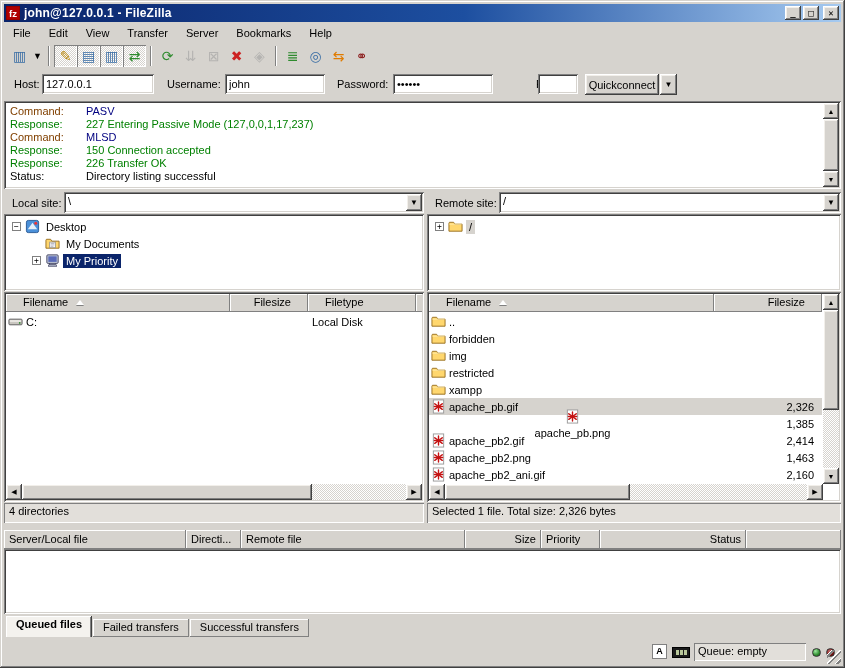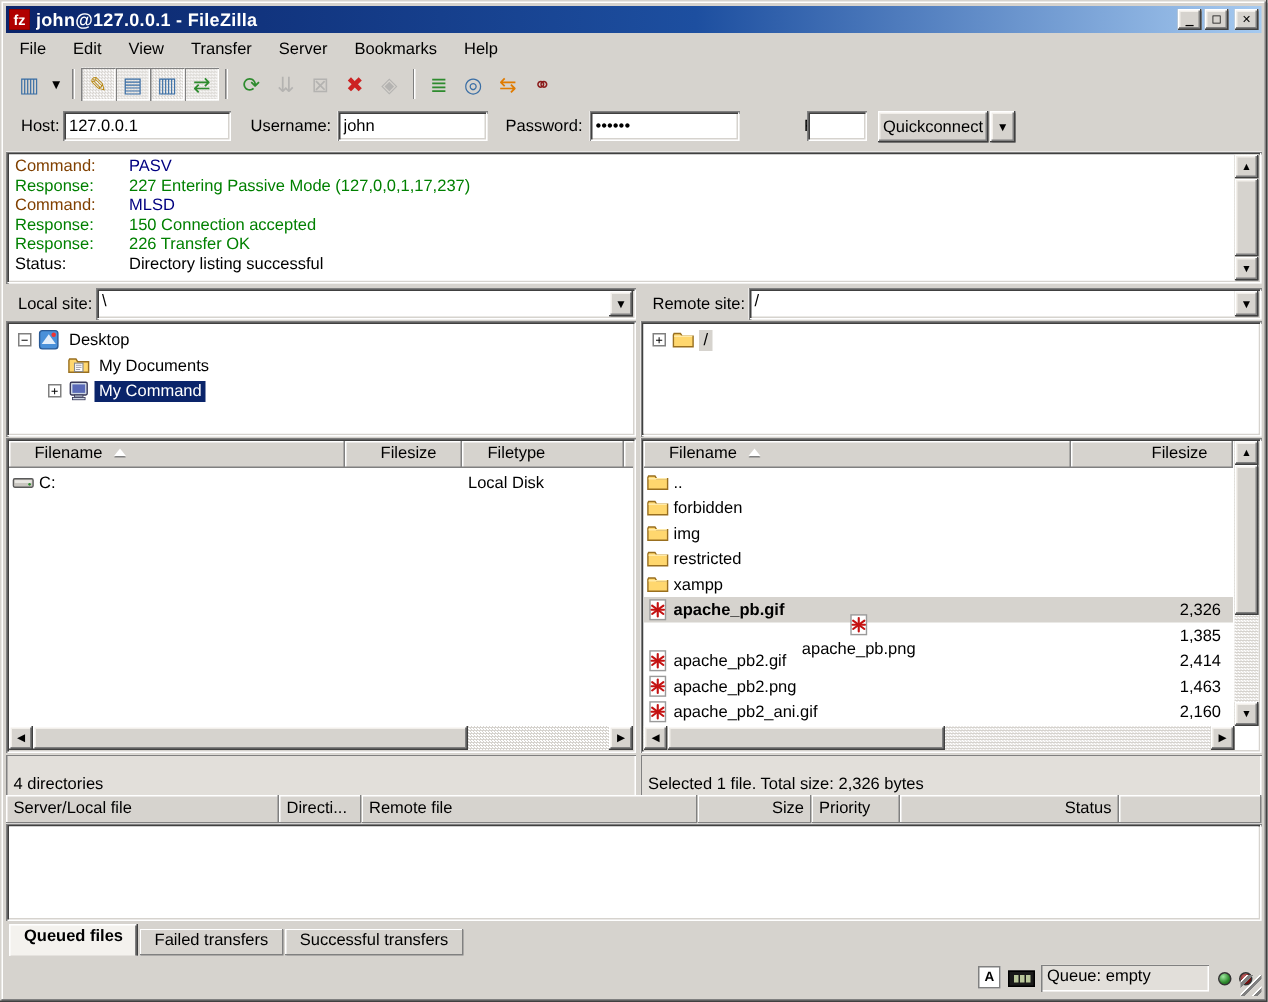--- a/index.html
+++ b/index.html
@@ -85,21 +85,21 @@
     box-shadow: inset -1px -1px 0 #808080, inset 1px 1px 0 #fff; white-space:nowrap; overflow:hidden; }
   .col-head.right { text-align:right; }
   .sort-arrow { display:inline-block; width:0; height:0; border-left:4px solid transparent; border-right:4px solid transparent;
     border-bottom:5px solid #fff; margin-left:8px; vertical-align:1px; filter:drop-shadow(0 1px 0 #808080); }
   .list-row { position:absolute; height:17px; left:0; display:flex; align-items:center; }
   .list-row.selected { background:#d6d3ce; }
   .cell-name { display:flex; align-items:center; gap:3px; padding-left:2px; white-space:nowrap; overflow:hidden; }
   .cell-size { position:absolute; text-align:right; }
   .cell-type { position:absolute; white-space:nowrap; }
 
-  .panel-status { position:absolute; top:503px; height:20px; background:#e2dfda; padding:14px 5px;
+  .panel-status { position:absolute; top:503px; height:20px; background:#e2dfda; padding:2px 5px;
     box-shadow: inset 1px 1px 0 #808080, inset -1px -1px 0 #fff; }
 
   
   .queue-head { position:absolute; left:4px; right:4px; top:530px; height:19px; display:flex; }
   .q-col { height:19px; background:#d6d3ce; padding:3px 5px; box-shadow: inset -1px -1px 0 #808080, inset 1px 1px 0 #fff;
     white-space:nowrap; overflow:hidden; flex:none; }
   .q-col.right { text-align:right; }
   .queue-body { position:absolute; left:4px; right:4px; top:549px; height:65px; }
   .queue-body .list-inner { inset:2px; }
 
@@ -320,21 +320,21 @@
           <svg class="ic">
             <use href="#sym-docs"></use>
           </svg>
           <span class="tree-label" style="margin-left: 3px;">My Documents</span>
         </div>
         <div class="tree-row" style="padding-left: 26px;">
           <span class="expander">+</span>
           <svg class="ic">
             <use href="#sym-computer"></use>
           </svg>
-          <span class="tree-label sel-active" style="margin-left: 3px;">My Command</span>
+          <span class="tree-label sel-active" style="margin-left: 3px;">My Priority</span>
         </div>
       </div>
   </div>
 
   <div class="treebox sunk" style="left:427px;top:214px;width:414px;height:77px">
     <div class="tree-inner" id="remote-tree">
         <div class="tree-row" style="padding-left: 6px;">
           <span class="expander">+</span>
           <svg class="ic">
             <use href="#sym-folder"></use>
@@ -412,21 +412,21 @@
         <div class="list-row" style="top: 87px; width: 393px;">
           <span class="cell-name" style="width: 285px;">
             <svg class="ic">
               <use href="#sym-folder"></use>
             </svg>
             <span>xampp</span>
           </span>
           <span class="cell-size" style="left: 285px; width: 100px;"></span>
         </div>
         <div class="list-row selected" style="top: 104px; width: 393px;">
-          <span class="cell-name" style="width: 285px; font-weight: bold;">
+          <span class="cell-name" style="width: 285px;">
             <svg class="ic">
               <use href="#sym-imgfile"></use>
             </svg>
             <span>apache_pb.gif</span>
           </span>
           <span class="cell-size" style="left: 285px; width: 100px;">2,326</span>
         </div>
         <div class="list-row" style="top: 121px; width: 393px;">
           <span class="cell-name" style="width: 285px; flex-direction: column;">
             <svg class="ic">

